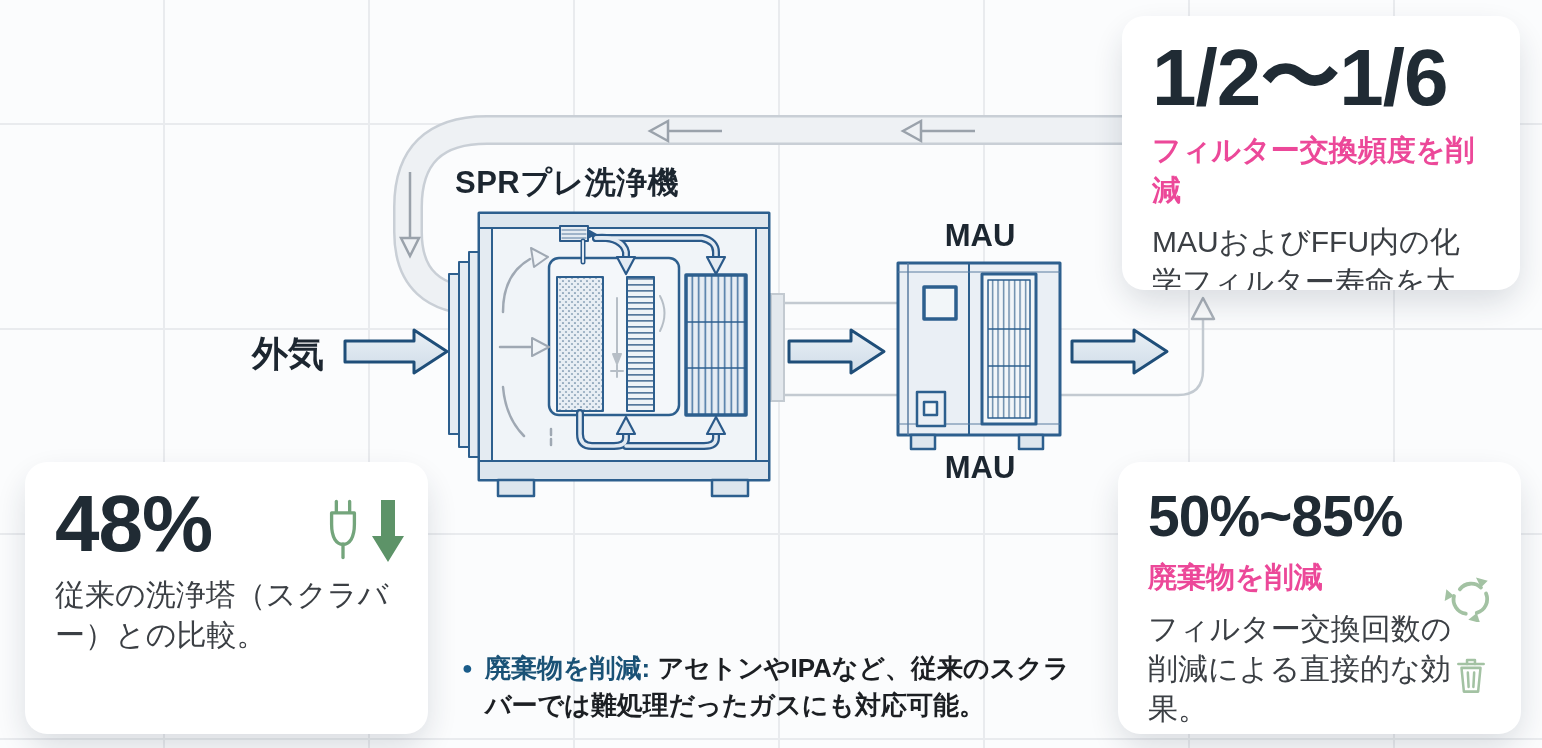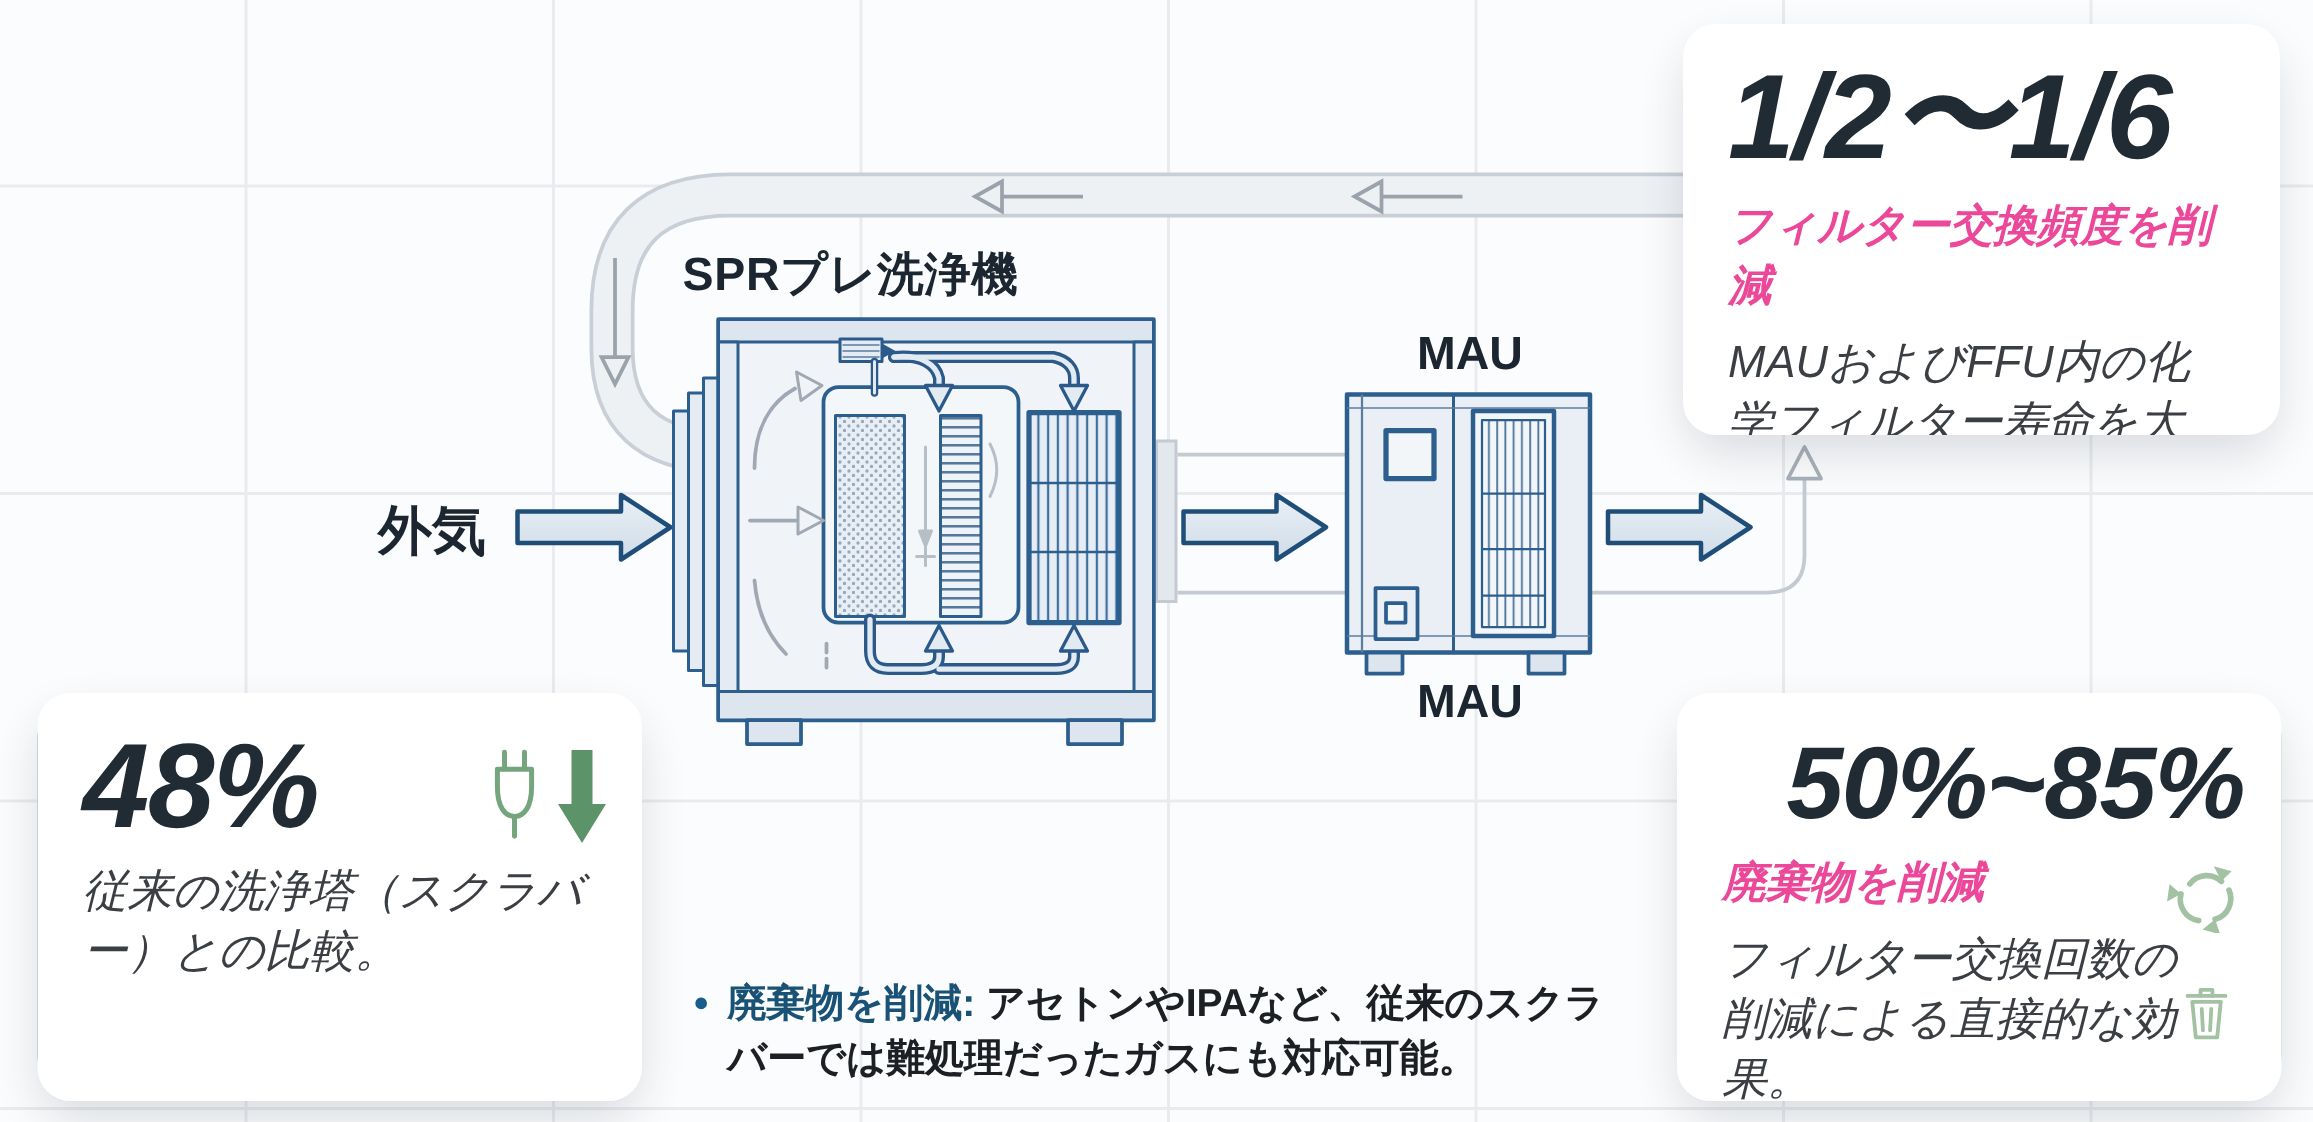--- a/index.html
+++ b/index.html
@@ -17,33 +17,32 @@
   .label{position:absolute;z-index:2;color:#1c2630;font-weight:800;}
   #label-outside-air{left:252px;top:330px;width:110px;font-size:36px;}
   #label-spr{left:455px;top:162px;width:285px;font-size:31px;letter-spacing:.5px;}
   #label-mau-top{left:929px;top:218px;width:102px;font-size:31px;text-align:center;}
   #label-mau-bottom{left:929px;top:450px;width:102px;font-size:31px;text-align:center;}
 
   .card{
     position:absolute;z-index:3;border-radius:30px;padding:0;box-sizing:border-box;
     background:linear-gradient(90deg,var(--navy,#1b5177) 0 50%,var(--green,#77a87e) 50% 100%);
     box-shadow:0 14px 30px rgba(25,45,65,.14);
-    font-style:italic;
   }
   .card-inner{
     position:relative;width:100%;height:100%;box-sizing:border-box;
     background:#ffffff;border-radius:22px;padding:22px 26px 18px 30px;overflow:hidden;
   }
   #card-filter{left:1122px;top:16px;width:398px;height:274px;}
   #card-power{left:25px;top:462px;width:403px;height:272px;}
   #card-waste{left:1118px;top:462px;width:403px;height:272px;}
   .card-value{color:var(--ink,#202b34);font-weight:800;line-height:1;letter-spacing:-1px;margin:0;}
   #card-filter .card-value{font-size:80px;}
   #card-power  .card-value{font-size:80px;}
-  #card-waste  .card-value{font-size:68px;margin-top:4px;margin-left:43px;}
+  #card-waste  .card-value{font-size:57px;margin-top:4px;}
   .card-title{color:#ec4899;font-weight:800;font-size:29px;margin:13px 0 0 0;}
   .card-desc{color:#3b3f44;font-weight:500;font-size:30px;line-height:1.33;margin:11px 0 0 0;}
   #card-filter .card-desc{width:320px;}
   #card-power  .card-desc{width:340px;}
   #card-waste  .card-desc{width:330px;}
   .card-icon{position:absolute;}
   #plug-icon{right:66px;top:36px;}
   #power-down-arrow-icon{right:22px;top:36px;}
   #recycle-icon{right:24px;top:108px;}
   #trash-icon{right:34px;top:194px;}

